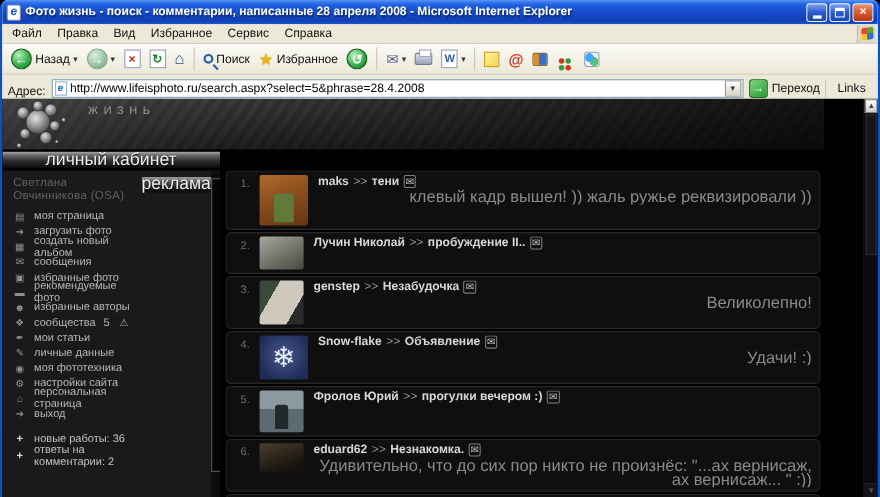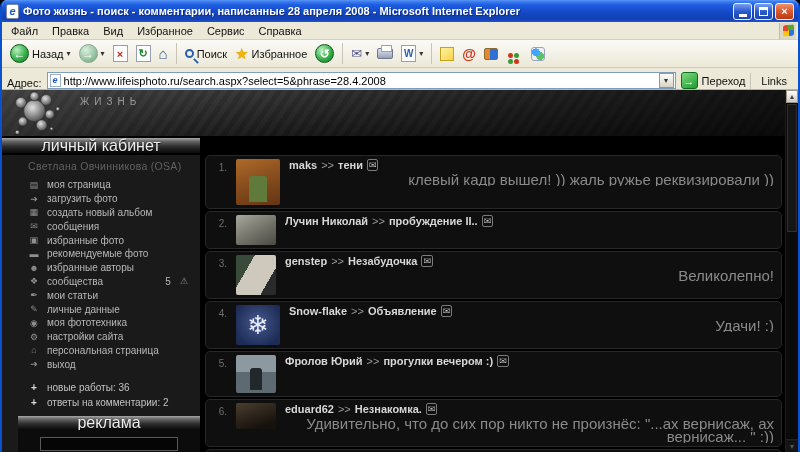--- a/index.html
+++ b/index.html
@@ -73,21 +73,21 @@
     font-size:9px; font-weight:bold; font-style:italic; line-height:11px; text-align:center; flex:none; }
   .addr-url { flex:1; white-space:nowrap; overflow:hidden; color:#000; }
   .addr-drop { width:15px; height:15px; flex:none; background:linear-gradient(#fdfdfb,#d8d4c4);
     border:1px solid #9a968a; font-size:8px; color:#333; display:flex; align-items:center; justify-content:center; }
   .gobtn { display:flex; align-items:center; gap:4px; }
   .gosq { width:17px; height:17px; border-radius:3px; background:linear-gradient(145deg,#7ed97e,#1f9c2f);
     border:1px solid #0e6e1c; color:#fff; font-weight:bold; font-size:11px; display:flex; align-items:center; justify-content:center; }
   .links-label { border-left:1px solid #c9c5b6; padding:2px 6px 2px 10px; }
 
   
-  .page { flex:1; display:flex; background:#000; overflow:hidden; }
+  .page { flex:1; display:flex; background:#000; overflow:hidden;gap:36px; }
   .site { flex:1; display:flex; flex-direction:column; overflow:hidden; background:#000; }
 
   .banner { height:47px; flex:none; position:relative;
     background:
       linear-gradient(90deg, rgba(90,90,90,.30) 0%, rgba(0,0,0,0) 28%, rgba(0,0,0,.45) 75%, rgba(0,0,0,.65) 100%),
       linear-gradient(180deg, rgba(255,255,255,.07), rgba(0,0,0,.30)),
       repeating-linear-gradient(125deg, #2c2c2c 0 5px, #232323 5px 10px);
     border-bottom:1px solid #000; }
   .logo-splat { position:absolute; left:8px; top:1px; }
   .logo-zhizn { position:absolute; left:78px; top:6px; color:#9a9a9a; font-size:10px; letter-spacing:5px; }
@@ -97,21 +97,21 @@
   .bars { height:15px; flex:none; display:flex; gap:4px; background:#000; margin-top:1px; }
   .metal { background:linear-gradient(180deg,#a8a8a8 0%,#666 22%,#2f2f2f 55%,#121212 88%,#0a0a0a 100%);
     color:#efefef; font-size:16px; display:flex; align-items:center; justify-content:center;
     text-shadow:0 1px 1px #000; }
   .bar-cabinet { width:198px; flex:none; }
   .bar-comments { flex:1; }
 
   .pbody { flex:1; display:flex; background:#000; overflow:hidden; padding-top:2px; }
 
   
-  .sidebar { width:198px; flex:none; background:#1a1a1a; display:flex; flex-direction:column; overflow:hidden;padding-left:16px; }
+  .sidebar { width:198px; flex:none; background:#1a1a1a; display:flex; flex-direction:row; overflow:hidden; }
   .side-menu { padding:5px 8px 0 10px; }
   .side-user { color:#616161; font-size:10.5px; margin-bottom:6px; letter-spacing:.3px; }
   .side-item { display:flex; align-items:center; gap:7px; height:13.8px; color:#b8b8b8; font-size:10px; }
   .side-ic { width:12px; flex:none; color:#8f8f8f; font-size:9px; text-align:center; }
   .side-badge { margin-left:auto; color:#b8b8b8; padding-right:2px; }
   .side-warn { color:#9a9a9a; font-size:9px; padding-right:4px; }
   .side-counters { margin-top:9px; }
   .side-counter { display:flex; align-items:center; gap:7px; height:15px; color:#c2c2c2; font-size:10px; }
   .plus-ic { width:12px; flex:none; color:#dcdcdc; font-weight:bold; text-align:center; }
   .ad-bar { height:14px; flex:none; margin-top:6px; }

